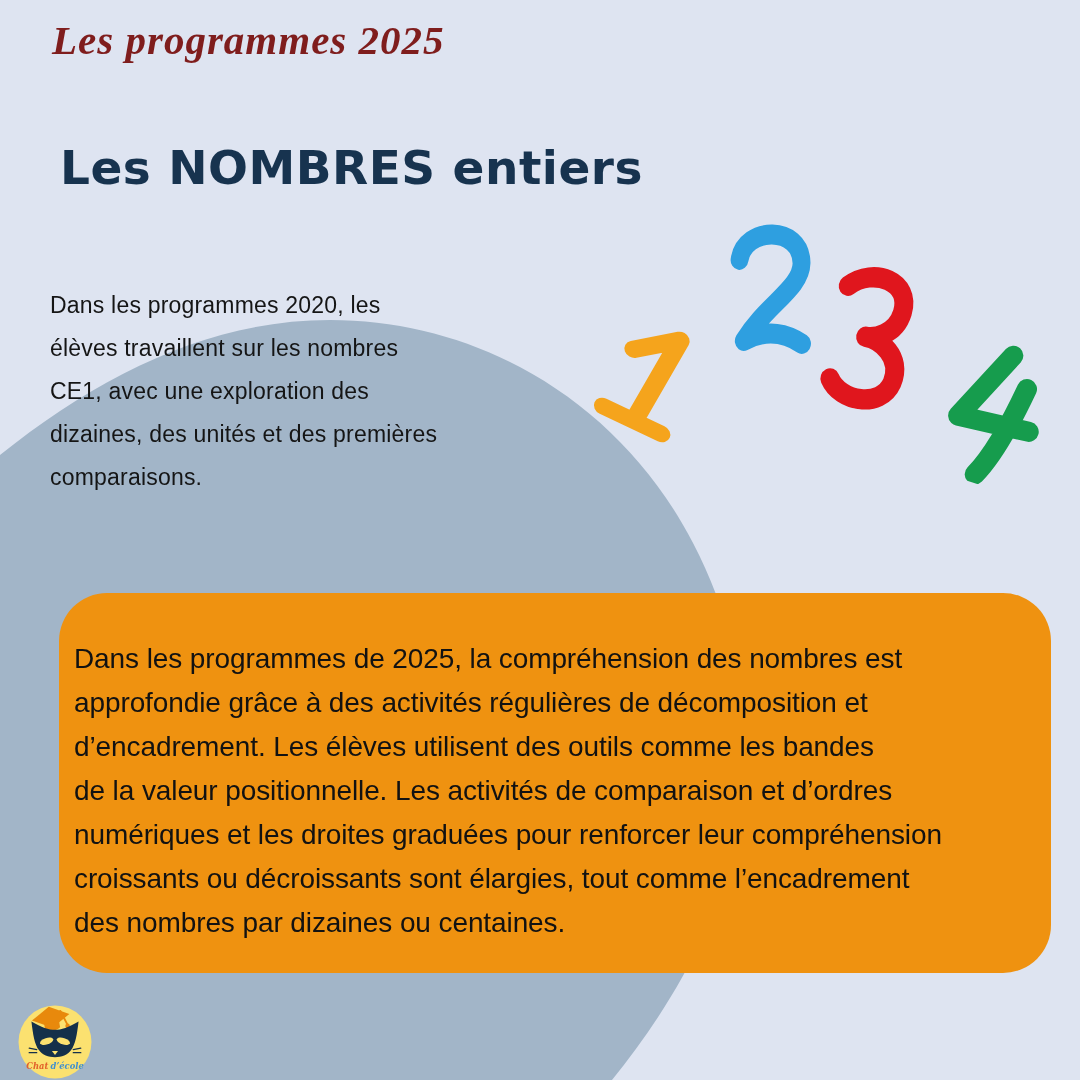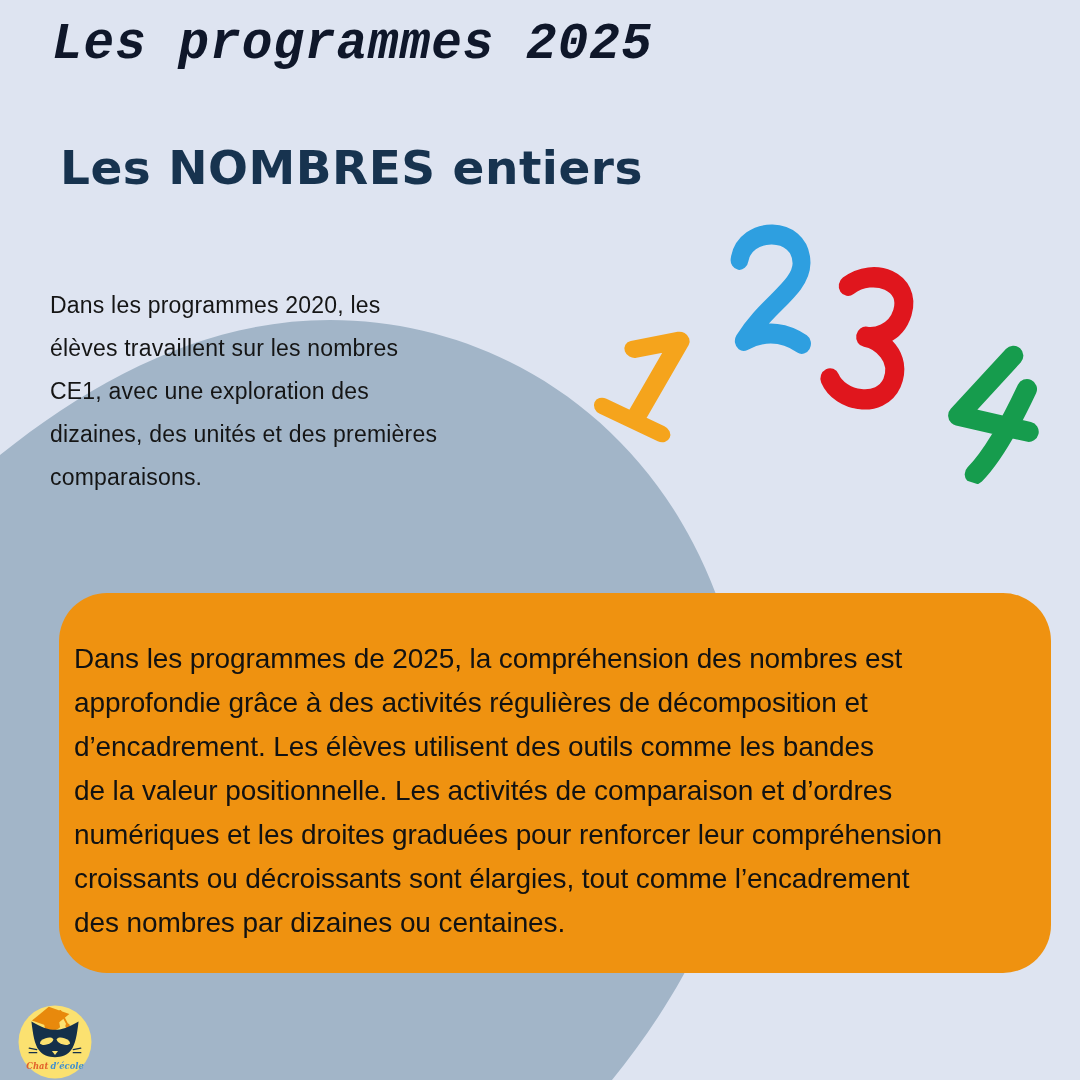--- a/index.html
+++ b/index.html
@@ -13,25 +13,25 @@
   }
   .bg-blob {
     position: absolute;
     inset: 0;
     z-index: 0;
   }
   .layer { position: absolute; z-index: 1; }
 
   .series-title {
     left: 52px; top: 16px;
-    font-family: Liberation Mono, monospace;
+    font-family: Liberation Serif, serif;
     font-style: italic;
     font-weight: 700;
-    font-size: 51px;
-    color: #0f172a;
+    font-size: 41px;
+    color: #7f1d1d;
     letter-spacing: 1px;
   }
   .subject {
     right: 56px; top: 28px;
     font-family: "DejaVu Sans", sans-serif;
     font-weight: 800;
     font-size: 31px;
     color: #573A2B;
     letter-spacing: -0.5px;
   }

